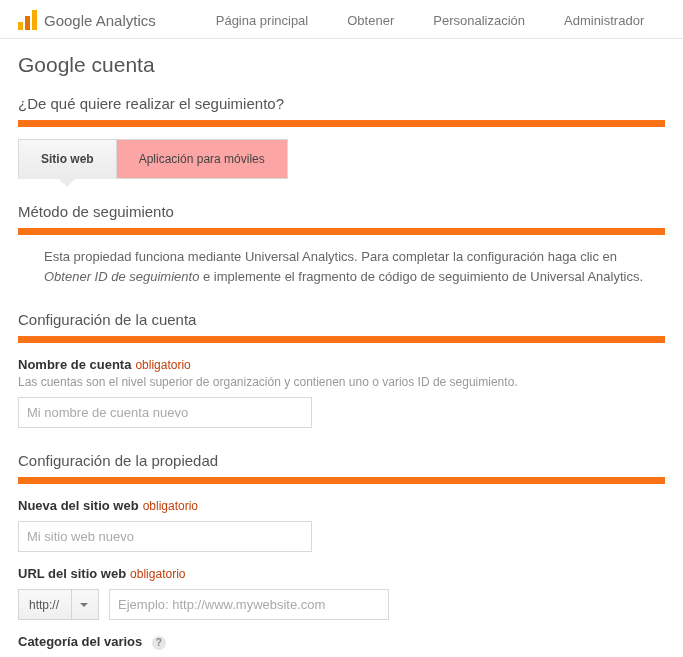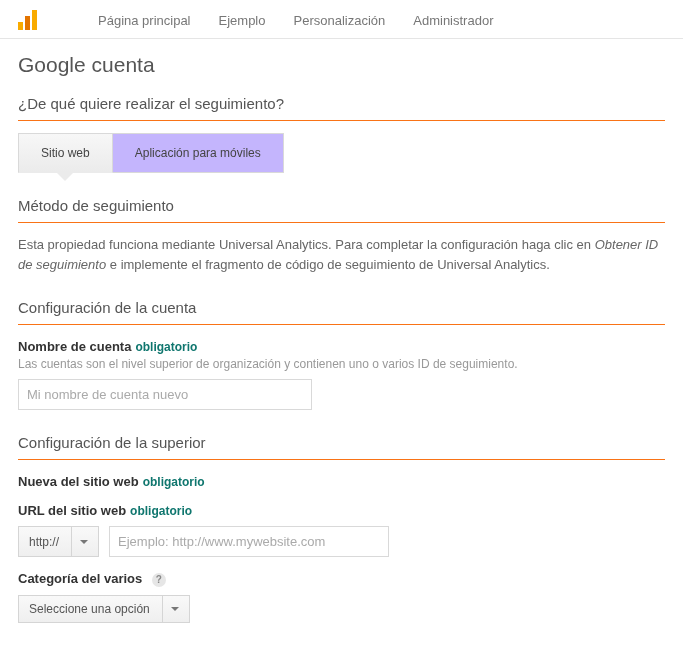--- a/index.html
+++ b/index.html
@@ -27,94 +27,95 @@
     height: 20px;
     display: inline-block;
   }
   .logo-text {
     font-size: 15px;
     color: #6b6b6b;
     font-weight: 400;
   }
   .nav {
     display: flex;
-    gap: 28px;
+    gap: 39px;
   }
   .nav a {
     font-size: 13px;
     color: #777;
     text-decoration: none;
     cursor: pointer;
   }
   .content {
     padding: 14px 18px 20px 18px;
   }
   h1.page-title {
     font-size: 21px;
     font-weight: 400;
     color: #555;
     margin-bottom: 18px;
   }
   h2.section-heading {
     font-size: 15px;
     font-weight: 400;
     color: #555;
-    border-bottom: 1px solid #f97316;
+    border-bottom: 7px solid #f97316;
     padding-bottom: 8px;
     margin-top: 24px;
     margin-bottom: 12px;
   }
   h2.section-heading.first { margin-top: 0; }
   .tabs {
     display: flex;
     margin-bottom: 20px;
     position: relative;
   }
   .tab {
     border: 1px solid #d9d9d9;
     padding: 12px 22px;
     font-size: 12px;
     color: #444;
     cursor: pointer;
-    background: #c4b5fd;
+    background: #fca5a5;
     position: relative;
   }
   .tab.active {
     background: linear-gradient(to bottom, #f7f7f7 0%, #ebebeb 100%);
     border-bottom-color: #ebebeb;
-    font-weight: normal;
+    font-weight: bold;
   }
   .tab.active::after {
     content: "";
     position: absolute;
     bottom: -9px;
     left: 50%;
     transform: translateX(-50%);
     width: 0; height: 0;
     border-left: 9px solid transparent;
     border-right: 9px solid transparent;
     border-top: 9px solid #ebebeb;
   }
   .tab + .tab { border-left: none; }
   .desc {
     font-size: 13px;
     color: #666;
     line-height: 1.55;
     margin-bottom: 6px;
+    margin-left: 26px;
   }
   .desc em { font-style: italic; }
   .field-label {
     font-size: 13px;
     font-weight: bold;
     color: #333;
     margin-top: 14px;
   }
   .field-label .req {
-    font-weight: bold;
-    color: #0f766e;
+    font-weight: normal;
+    color: #c2410c;
     font-size: 12px;
     margin-left: 4px;
   }
   .hint {
     font-size: 12px;
     color: #999;
     margin-top: 3px;
   }
   input.text-input {
     margin-top: 8px;
@@ -169,24 +170,25 @@
 
 <div class="header">
   <div class="logo">
     <span class="logo-icon">
       <svg viewBox="0 0 20 20" width="20" height="20">
         <rect x="0" y="12" width="5" height="8" fill="#f9ab00"></rect>
         <rect x="7" y="6" width="5" height="14" fill="#e37400"></rect>
         <rect x="14" y="0" width="5" height="20" fill="#f9ab00"></rect>
       </svg>
     </span>
+    <span class="logo-text">Google Analytics</span>
   </div>
   <nav class="nav">
     <a>Página principal</a>
-    <a>Ejemplo</a>
+    <a>Obtener</a>
     <a>Personalización</a>
     <a>Administrador</a>
   </nav>
 </div>
 
 <div class="content">
   <h1 class="page-title">Google cuenta</h1>
 
   <h2 class="section-heading first">¿De qué quiere realizar el seguimiento?</h2>
 
@@ -201,25 +203,26 @@
   </p>
 
   <h2 class="section-heading">Configuración de la cuenta</h2>
 
   <div class="field-label">
     <span>Nombre de cuenta</span><span class="req">obligatorio</span>
   </div>
   <div class="hint">Las cuentas son el nivel superior de organización y contienen uno o varios ID de seguimiento.</div>
   <input type="text" class="text-input" placeholder="Mi nombre de cuenta nuevo" style="">
 
-  <h2 class="section-heading">Configuración de la superior</h2>
+  <h2 class="section-heading">Configuración de la propiedad</h2>
 
   <div class="field-label">
     <span>Nueva del sitio web</span><span class="req">obligatorio</span>
   </div>
+  <input type="text" class="text-input" placeholder="Mi sitio web nuevo" style="">
 
   <div class="field-label">
     <span>URL del sitio web</span><span class="req">obligatorio</span>
   </div>
   <div class="row">
     <div class="select-btn">
       <span>http://</span>
       <span class="sep"></span>
       <span class="arrow"></span>
     </div>

